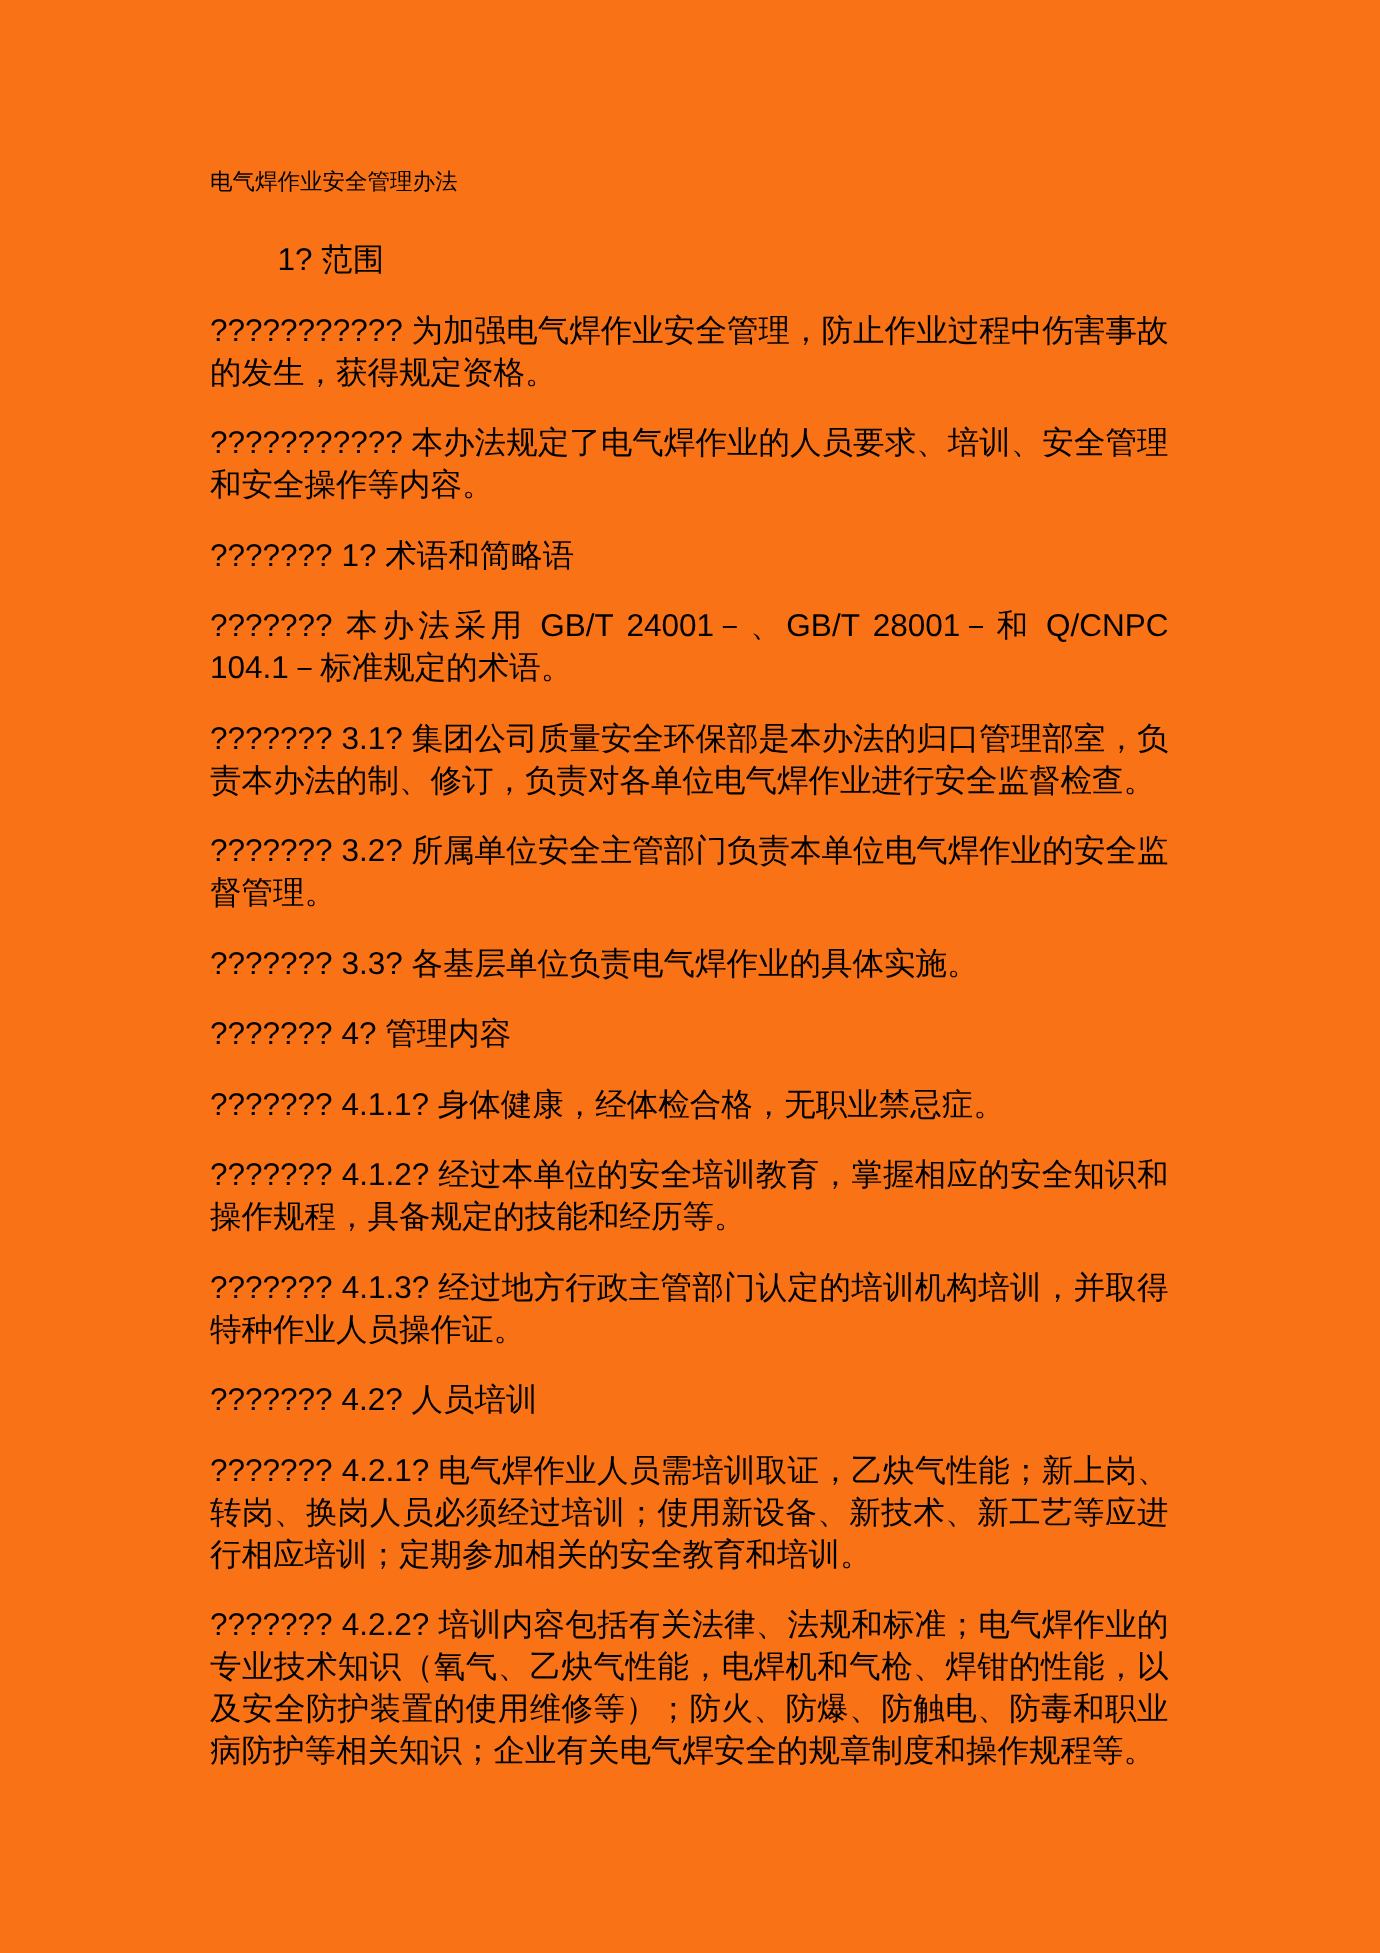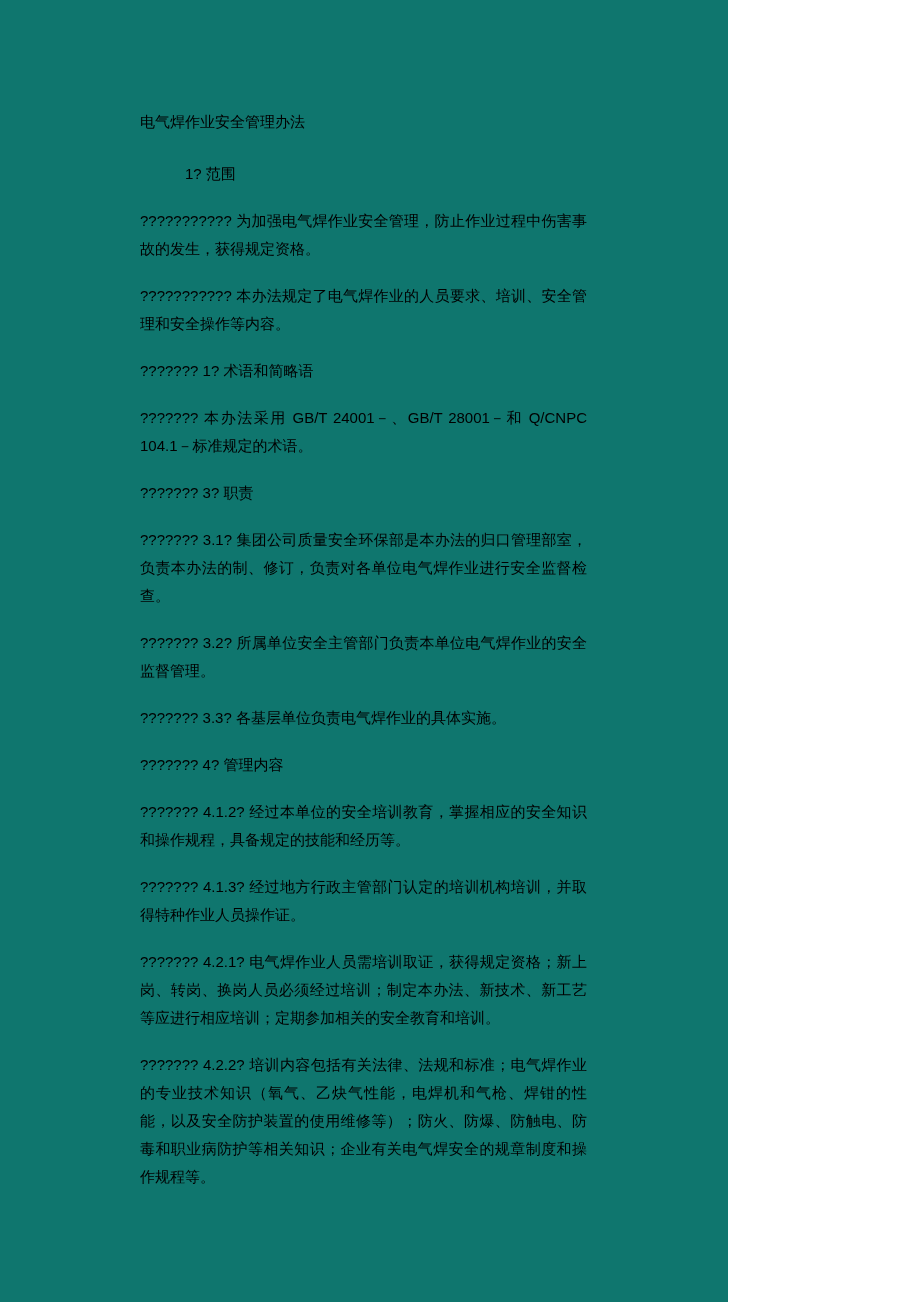--- a/index.html
+++ b/index.html
@@ -5,55 +5,56 @@
   * { margin: 0; padding: 0; box-sizing: border-box; }
   html, body { background: #ffffff; }
   body {
     width: 920px;
     height: 1302px;
     font-family: "Liberation Sans", "DejaVu Sans", sans-serif;
     color: #000000;
     overflow: hidden;
   }
   .page {
-    width: 728px;
+    width: 920px;
     height: 1302px;
-    background: #0f766e;
+    background: #f97316;
     padding: 108px 128px 0 140px;
   }
   .doc-title {
     font-size: 15px;
     line-height: 28px;
     font-weight: normal;
     margin: 0 0 24px 0;
   }
   .para {
-    font-size: 15px;
+    font-size: 21px;
     line-height: 28px;
     margin: 0 13px 19px 0;
     text-align: justify;
     word-break: break-word;
   }
   .indent-1 {
     padding-left: 45px;
   }
 </style>
 </head>
 <body>
 
 <div class="page">
   <p class="doc-title">电气焊作业安全管理办法</p>
 
   <p class="para indent-1">1?  范围</p>
   <p class="para">??????????? 为加强电气焊作业安全管理，防止作业过程中伤害事故的发生，获得规定资格。</p>
   <p class="para">??????????? 本办法规定了电气焊作业的人员要求、培训、安全管理和安全操作等内容。</p>
   <p class="para">??????? 1?  术语和简略语</p>
   <p class="para">??????? 本办法采用 GB/T 24001－、GB/T 28001－和 Q/CNPC 104.1－标准规定的术语。</p>
-  <p class="para">??????? 3?  职责</p>
   <p class="para">??????? 3.1?  集团公司质量安全环保部是本办法的归口管理部室，负责本办法的制、修订，负责对各单位电气焊作业进行安全监督检查。</p>
   <p class="para">??????? 3.2?  所属单位安全主管部门负责本单位电气焊作业的安全监督管理。</p>
   <p class="para">??????? 3.3?  各基层单位负责电气焊作业的具体实施。</p>
   <p class="para">??????? 4?  管理内容</p>
+  <p class="para">??????? 4.1.1?  身体健康，经体检合格，无职业禁忌症。</p>
   <p class="para">??????? 4.1.2?  经过本单位的安全培训教育，掌握相应的安全知识和操作规程，具备规定的技能和经历等。</p>
   <p class="para">??????? 4.1.3?  经过地方行政主管部门认定的培训机构培训，并取得特种作业人员操作证。</p>
-  <p class="para">??????? 4.2.1?  电气焊作业人员需培训取证，获得规定资格；新上岗、转岗、换岗人员必须经过培训；制定本办法、新技术、新工艺等应进行相应培训；定期参加相关的安全教育和培训。</p>
+  <p class="para">??????? 4.2?  人员培训</p>
+  <p class="para">??????? 4.2.1?  电气焊作业人员需培训取证，乙炔气性能；新上岗、转岗、换岗人员必须经过培训；使用新设备、新技术、新工艺等应进行相应培训；定期参加相关的安全教育和培训。</p>
   <p class="para">??????? 4.2.2?  培训内容包括有关法律、法规和标准；电气焊作业的专业技术知识（氧气、乙炔气性能，电焊机和气枪、焊钳的性能，以及安全防护装置的使用维修等）；防火、防爆、防触电、防毒和职业病防护等相关知识；企业有关电气焊安全的规章制度和操作规程等。</p>
 </div>
 
 </body></html>

